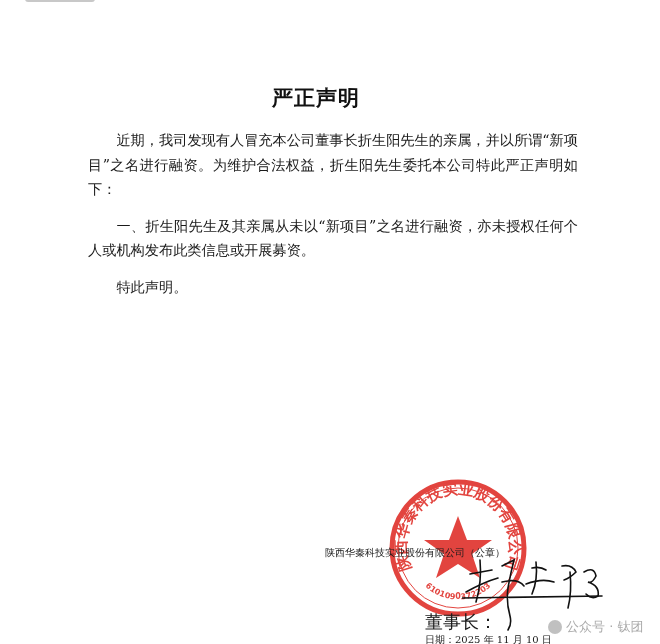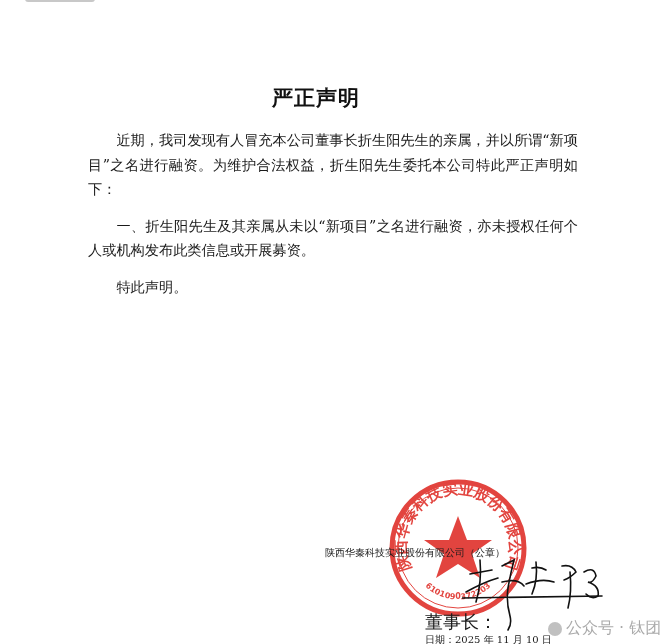--- a/index.html
+++ b/index.html
@@ -90,21 +90,21 @@
       top: 552px;
       width: 150px;
       height: 80px;
       z-index: 4;
     }
     .watermark {
       position: absolute;
       left: 548px;
       top: 618px;
       font-family: "DejaVu Sans", "Liberation Sans", sans-serif;
-      font-size: 16px;
+      font-size: 13px;
       color: rgba(140,140,140,0.75);
       white-space: nowrap;
       z-index: 5;
       display: flex;
       align-items: center;
       gap: 4px;
     }
     .wm-icon {
       width: 14px;
       height: 14px;

